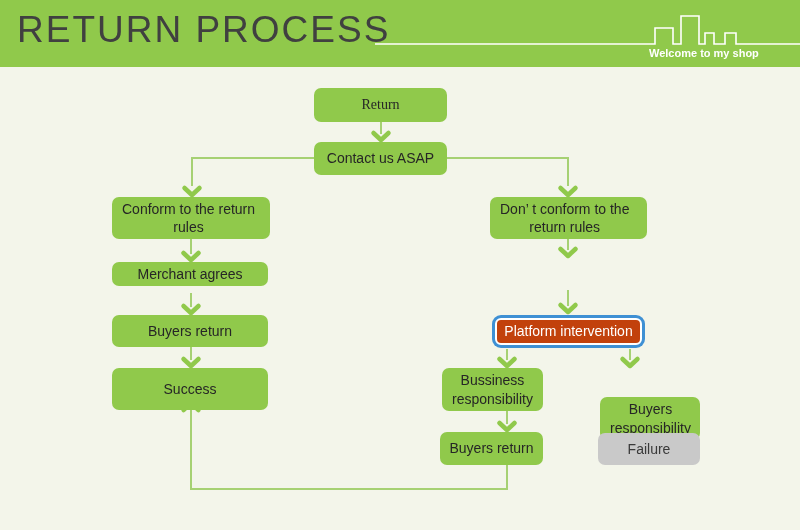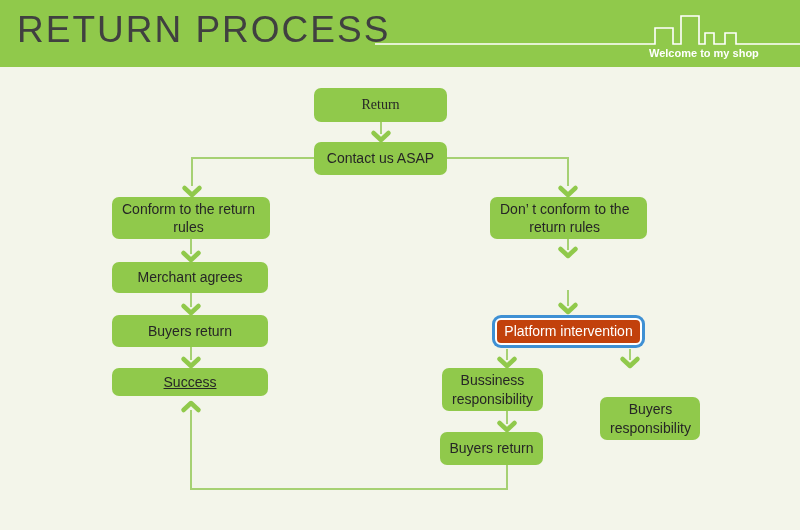--- a/index.html
+++ b/index.html
@@ -82,34 +82,35 @@
     </g>
   </svg>
 
   <div class="node" style="left:314px;top:88px;width:133px;height:34px;font-family:Liberation Serif, serif;">Return</div>
 
   <div class="node" style="left:314px;top:142px;width:133px;height:33px;">Contact us ASAP</div>
 
   <div class="node la" style="left:112px;top:197px;width:158px;height:42px;">Conform to the return
 rules</div>
 
-  <div class="node" style="left:112px;top:262px;width:156px;height:31px;">Merchant agrees</div>
+  <div class="node" style="left:112px;top:262px;width:156px;height:24px;">Merchant agrees</div>
 
   <div class="node" style="left:112px;top:315px;width:156px;height:32px;">Buyers return</div>
 
-  <div class="node" style="left:112px;top:368px;width:156px;height:28px;text-decoration:underline;">Success</div>
+  <div class="node" style="left:112px;top:368px;width:156px;height:42px;">Success</div>
 
   <div class="node la" style="left:490px;top:197px;width:157px;height:42px;">Don’ t conform to the
 return rules</div>
 
 
   <div class="node blue" style="left:495px;top:318px;width:147px;height:27px;">Platform intervention</div>
 
   <div class="node la" style="left:442px;top:368px;width:101px;height:43px;">Bussiness
 responsibility</div>
 
   <div class="node la" style="left:600px;top:368px;width:100px;height:43px;margin-top:29px;">Buyers
 responsibility</div>
 
   <div class="node" style="left:440px;top:432px;width:103px;height:33px;">Buyers return</div>
 
+  <div class="node gray" style="left:598px;top:433px;width:102px;height:32px;">Failure</div>
 
 </div>
 
 </body></html>

